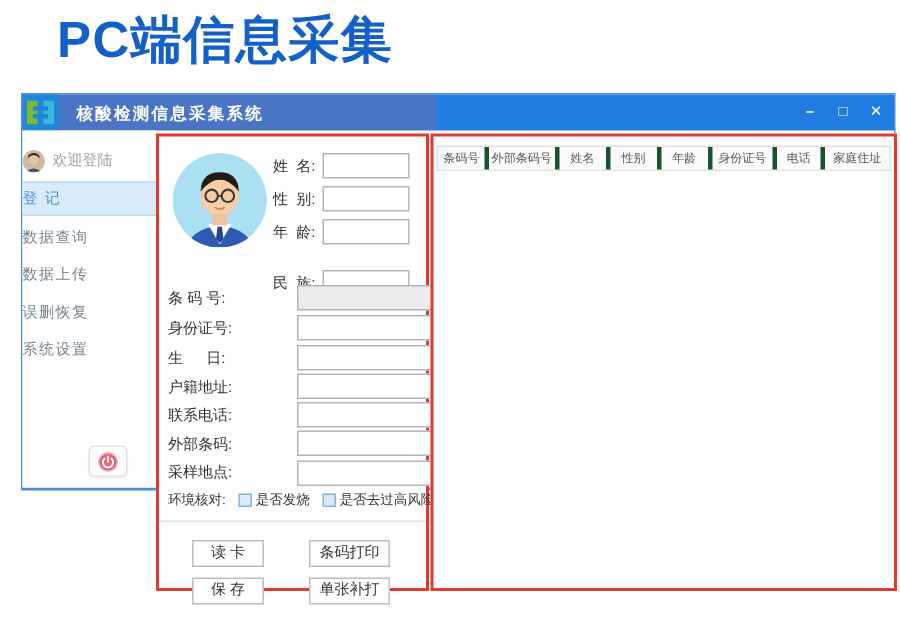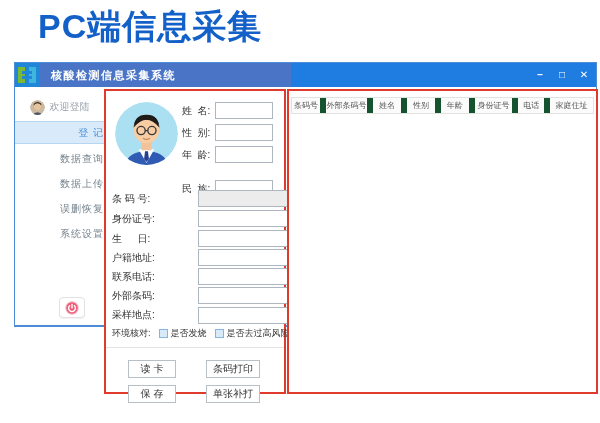--- a/index.html
+++ b/index.html
@@ -15,25 +15,25 @@
   .titlebar { position:absolute; left:0; top:0; right:0; height:24px;
     background:linear-gradient(to right,#4a74c6 0,#4a74c6 276px,#1f7ce0 276px,#1f7ce0 100%); }
   .app-logo { position:absolute; left:0; top:0; width:24px; height:24px; background:#1f86d8; }
   .app-logo svg { position:absolute; left:3px; top:4px; }
   .titlebar-text { position:absolute; left:36px; top:5px; color:#fff; font-size:11px; font-weight:bold; letter-spacing:1.5px; }
   .win-controls { position:absolute; right:6px; top:0; height:24px; display:flex; align-items:center; gap:10px; }
   .win-btn { color:#fff; font-size:10px; font-weight:bold; width:12px; text-align:center; cursor:default; line-height:24px; }
 
   
   .sidebar { position:absolute; left:0; top:24px; width:89px; bottom:0; background:#fff; }
-  .welcome-row { position:absolute; left:0; top:10px; width:100%; height:20px; display:flex; align-items:center; justify-content:center; gap:5px; }
+  .welcome-row { position:absolute; left:0; top:10px; width:100%; height:20px; display:flex; align-items:center; gap:5px; }
   .welcome-avatar { width:15px; height:15px; border-radius:50%; overflow:hidden; flex:0 0 auto; }
   .welcome-text { font-size:10px; color:#9aa3ad; }
   .side-menu { position:absolute; left:0; top:34px; width:100%; }
-  .side-item { height:25px; line-height:25px; text-align:right; font-size:10px; color:#76848f; letter-spacing:1px; cursor:pointer; }
+  .side-item { height:25px; line-height:25px; text-align:left; font-size:10px; color:#76848f; letter-spacing:1px; cursor:pointer; }
   .side-item.active { height:23px; line-height:21px; background:#d9eafa; color:#4a90d9; border-top:1px solid #b6d6f2; border-bottom:1px solid #b6d6f2; margin-bottom:2px; }
   .power-btn { position:absolute; left:44px; bottom:7px; width:26px; height:21px; background:#fff; border:1px solid #e2e2e2; border-radius:4px; display:flex; align-items:center; justify-content:center; cursor:pointer; box-shadow:0 1px 1px rgba(0,0,0,.05); }
 
   
   .form-panel { position:absolute; left:89px; top:26px; width:182px; height:305px; border:2px solid #e03a2f; background:#fff; }
   .big-avatar { position:absolute; left:9px; top:11px; width:63px; height:63px; border-radius:50%; overflow:hidden; }
   .mini-row { position:absolute; height:17px; display:flex; align-items:center; }
   .row-label { font-size:10px; color:#333; white-space:pre; }
   .txt { height:17px; border:1px solid #aeb6bf; background:#fff; font-size:10px; padding:0 3px; outline:none; }
   .mini-row .txt { width:58px; margin-left:5px; }
@@ -46,21 +46,21 @@
   .env-row { position:absolute; left:6px; top:236px; display:flex; align-items:center; font-size:9px; color:#333; }
   .checkbox { width:9px; height:9px; background:#d8e9f8; border:1px solid #85b4e0; margin:0 3px 0 8px; flex:0 0 auto; cursor:pointer; }
   .env-label { white-space:nowrap; }
   .form-sep { position:absolute; left:0; right:0; top:256px; border-top:1px solid #e3e3e3; }
   .form-btn { position:absolute; width:48px; height:18px; background:#fff; border:1px solid #b9bfc6; font-size:10px; color:#333; text-align:center; line-height:16px; cursor:pointer; }
   .form-btn.wide { width:54px; }
 
   
   .table-panel { position:absolute; left:272px; top:26px; width:311px; height:305px; border:2px solid #e03a2f; background:#fff; }
   .grid-header { position:absolute; left:2px; right:2px; top:6px; height:17px; display:flex; background:#fbfbfb; border:1px solid #e2e2e2; }
-  .grid-cell { flex:1 1 auto; font-size:8px; color:#555; display:flex; align-items:center; justify-content:center; border-right:6px solid #14532d; overflow:hidden; white-space:nowrap; }
+  .grid-cell { flex:1 1 auto; font-size:8px; color:#555; display:flex; align-items:center; justify-content:center; border-right:3px solid #14532d; overflow:hidden; white-space:nowrap; }
   .grid-cell:last-child { border-right:none; }
   .grid-body { position:absolute; left:2px; right:2px; top:23px; bottom:2px; background:#fff; }
 </style>
 </head>
 <body>
 
 <div class="stage">
 
   <div class="page-title">PC端信息采集</div>
 

